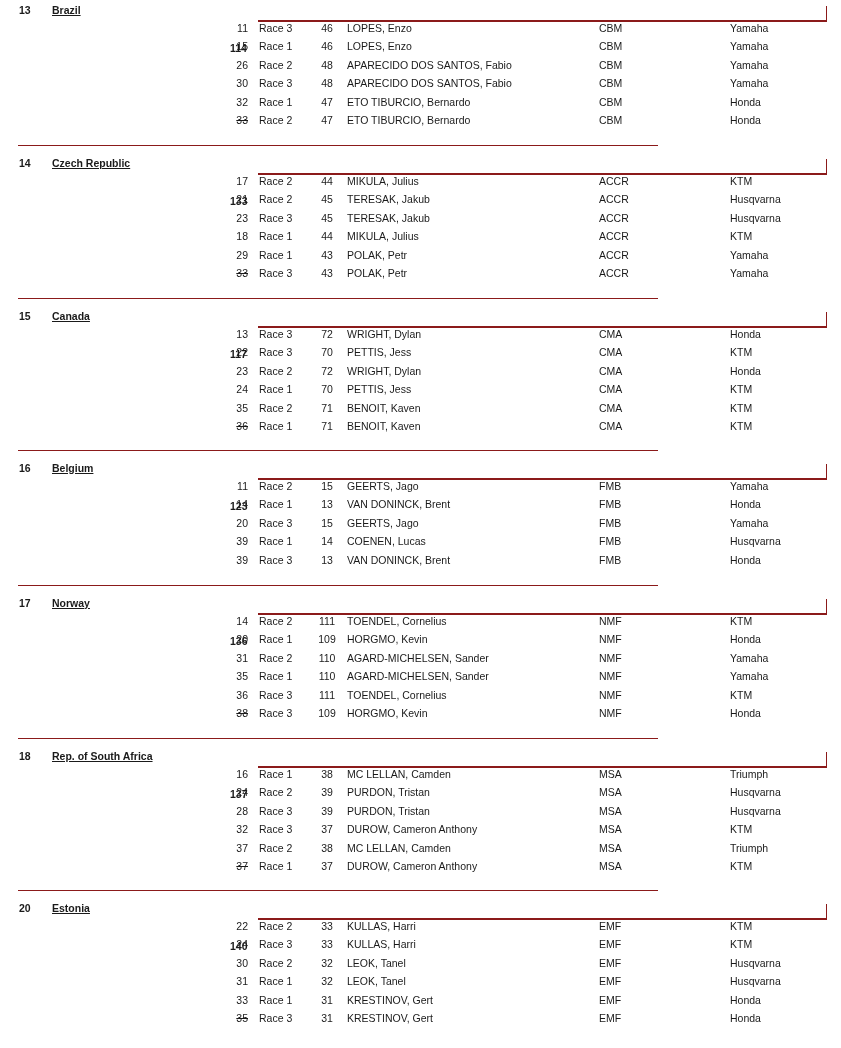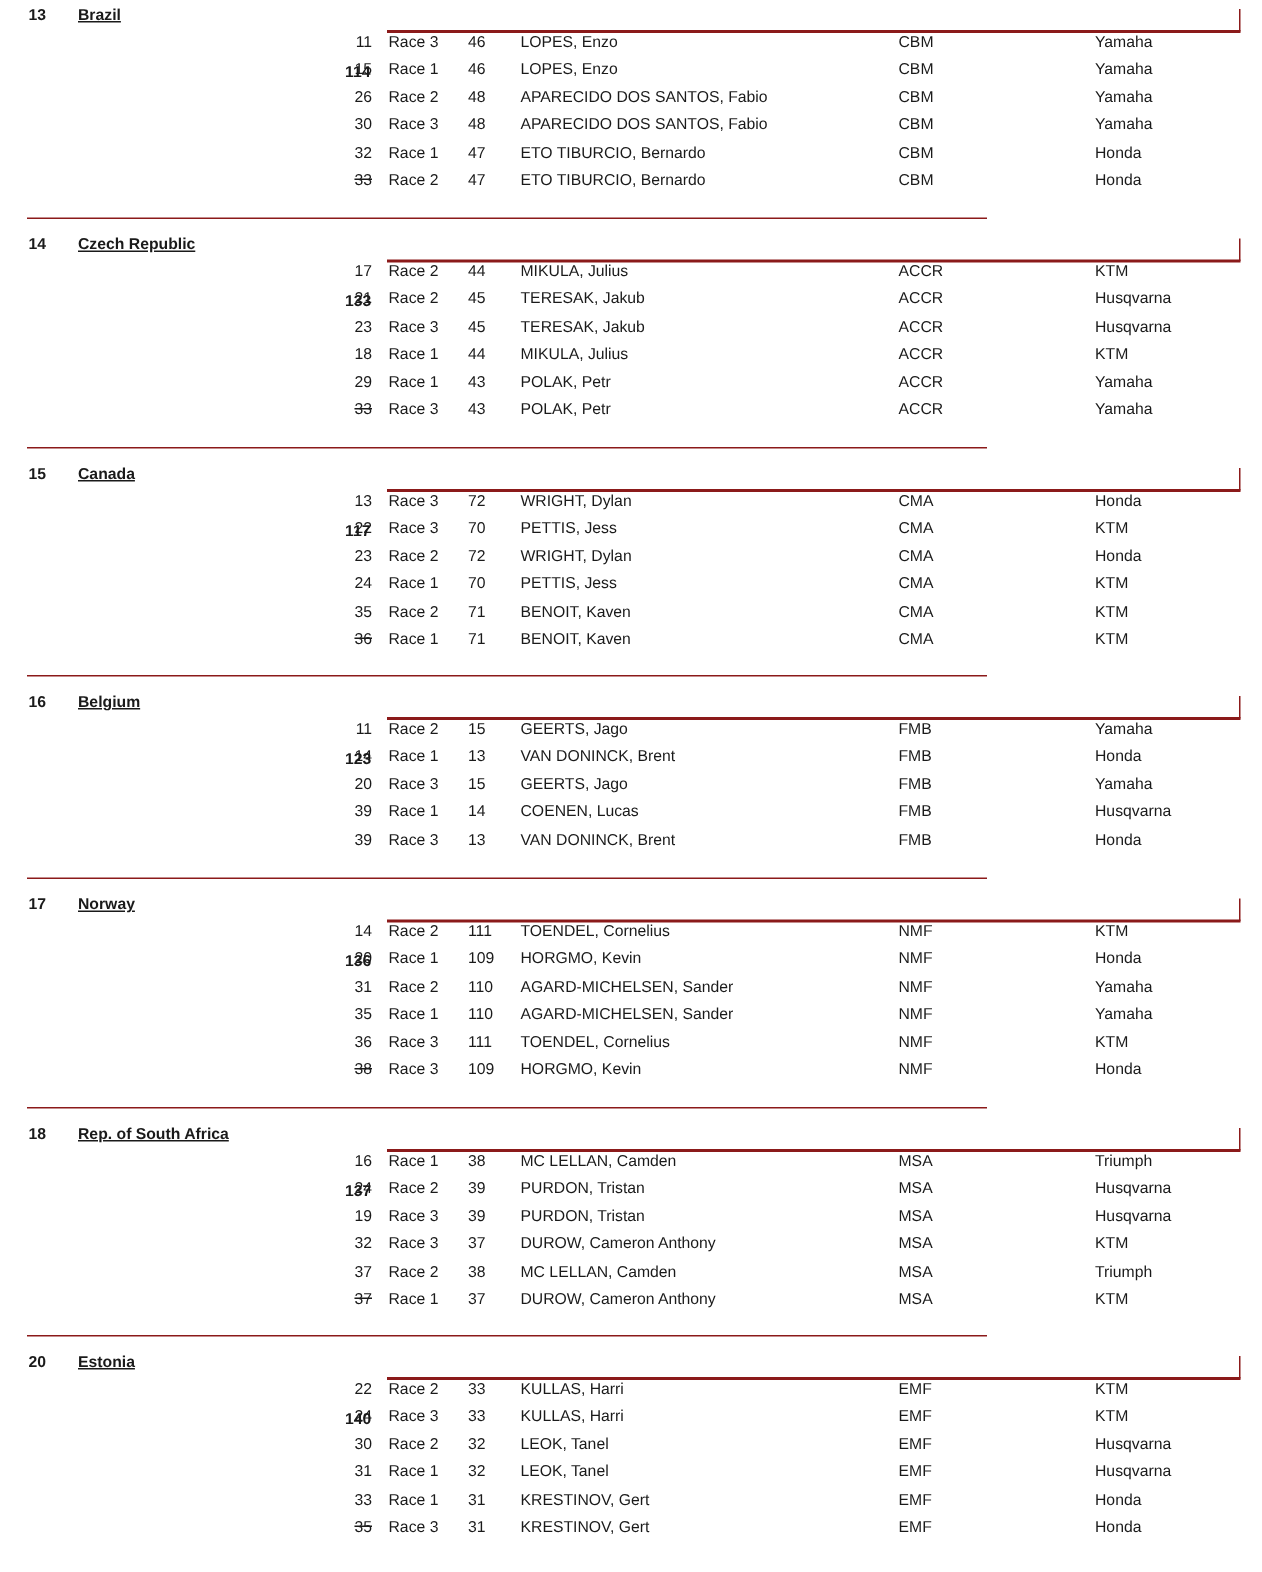--- a/index.html
+++ b/index.html
@@ -15,21 +15,21 @@
     }
     .hdr-rank { left: 19px; }
     .hdr-country { left: 52px; text-decoration: underline; }
     .hdr-total { left: 230px; margin-top: 38px; }
     .bracket-h { position: absolute; left: 258px; width: 569px; top: 16px; height: 0; border-top: 2px solid #7a1010; }
     .bracket-v { position: absolute; left: 826px; top: 2px; width: 0; height: 15px; border-left: 1px solid #7a1010; }
     .row { position: absolute; left: 0; width: 841px; height: 18px; line-height: 12px; }
     .c-pos { position: absolute; right: calc(841px - 248px); text-align: right; width: 30px; }
     .c-pos.struck { text-decoration: line-through; }
     .c-race { position: absolute; left: 259px; }
-    .c-bib { position: absolute; right: calc(841px - 342px); text-align: left; width: 30px; }
+    .c-bib { position: absolute; right: calc(841px - 342px); text-align: center; width: 30px; }
     .c-name { position: absolute; left: 347px; }
     .c-fed { position: absolute; left: 599px; }
     .c-brand { position: absolute; left: 730px; }
   </style>
 </head>
 <body>
 
 <div id="sheet">
     <div class="section" style="top: 4px;">
       <div class="hdr-rank">13</div>
@@ -319,21 +319,21 @@
       </div>
       <div class="row" style="top: 36.4px;">
         <span class="c-pos">24</span>
         <span class="c-race">Race 2</span>
         <span class="c-bib">39</span>
         <span class="c-name">PURDON, Tristan</span>
         <span class="c-fed">MSA</span>
         <span class="c-brand">Husqvarna</span>
       </div>
       <div class="row" style="top: 54.8px;">
-        <span class="c-pos">19</span>
+        <span class="c-pos">28</span>
         <span class="c-race">Race 3</span>
         <span class="c-bib">39</span>
         <span class="c-name">PURDON, Tristan</span>
         <span class="c-fed">MSA</span>
         <span class="c-brand">Husqvarna</span>
       </div>
       <div class="row" style="top: 73.2px;">
         <span class="c-pos">32</span>
         <span class="c-race">Race 3</span>
         <span class="c-bib">37</span>

